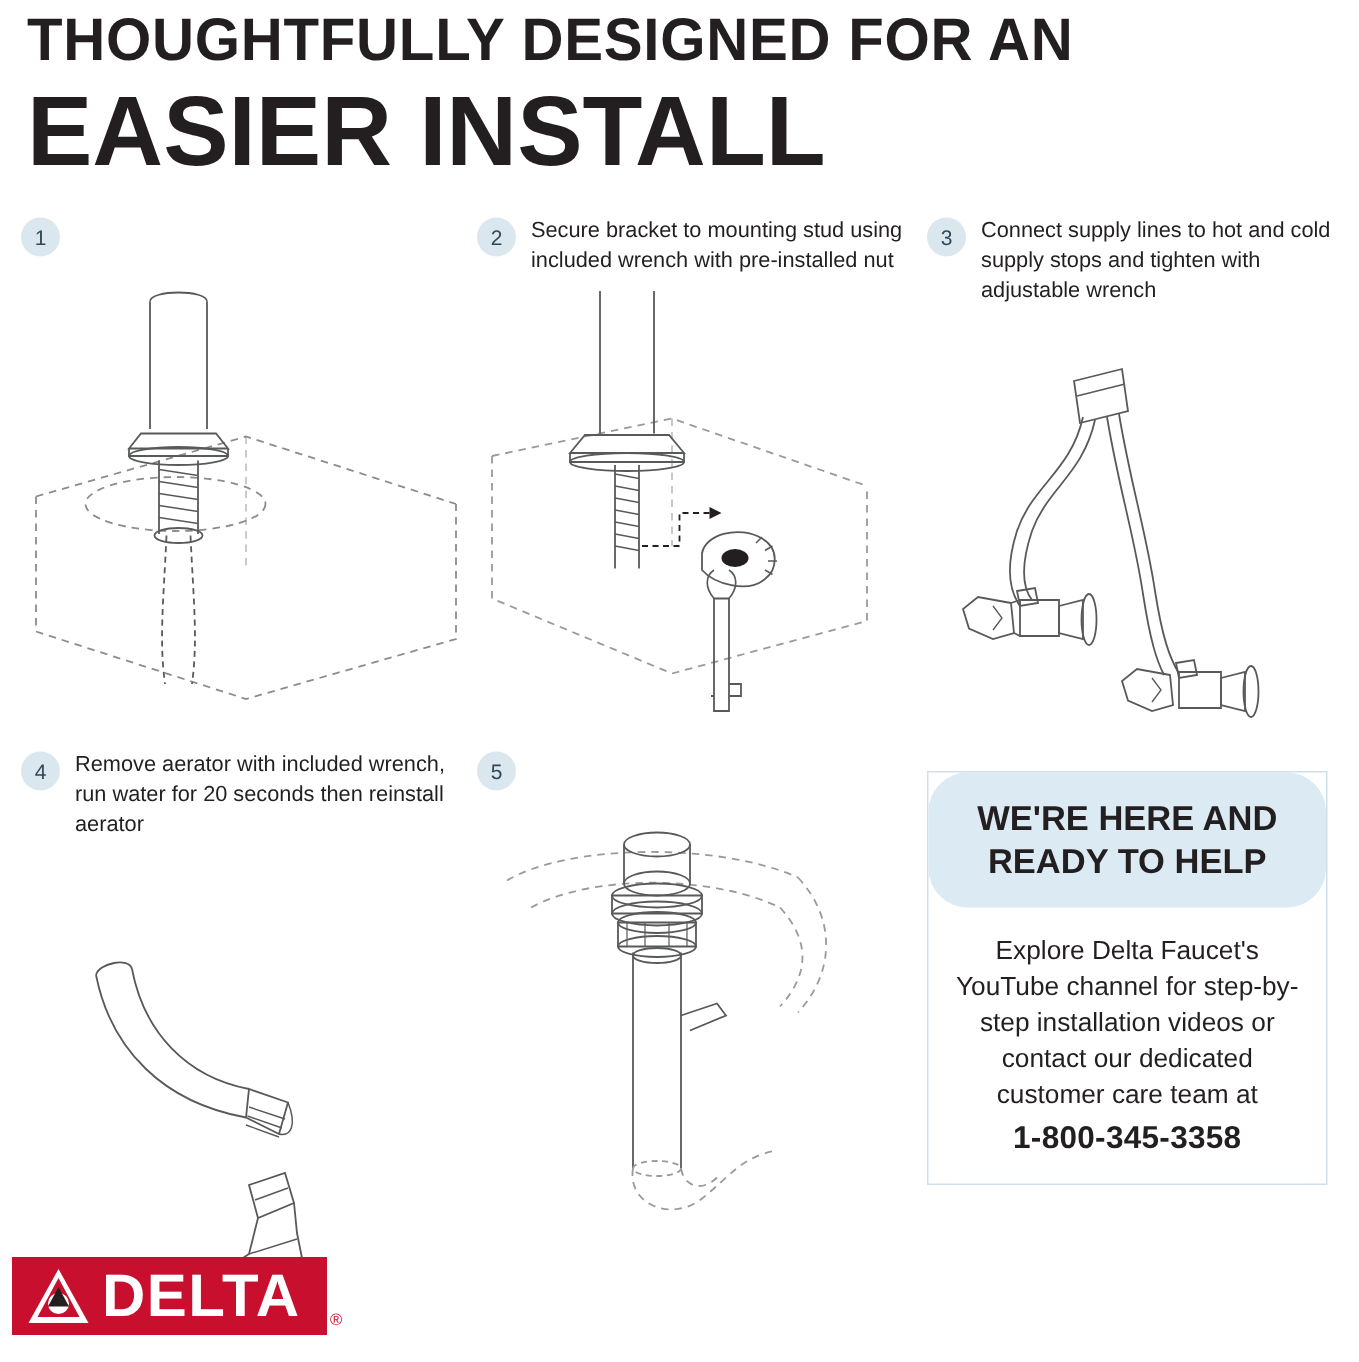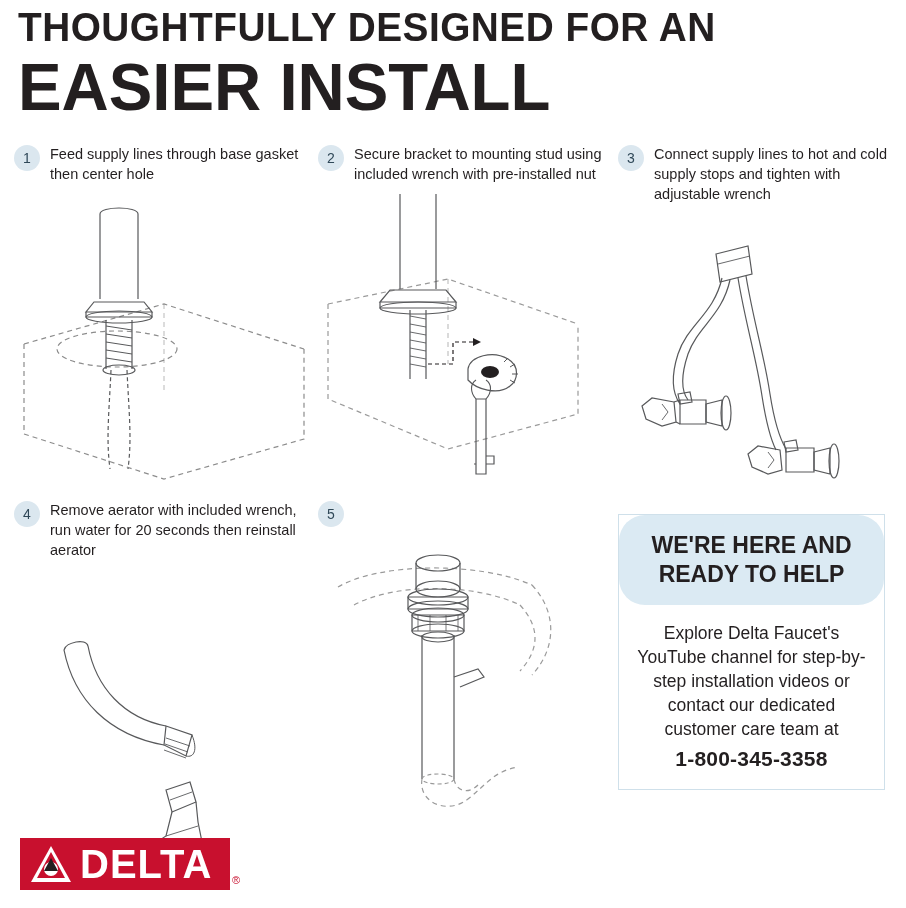--- a/index.html
+++ b/index.html
@@ -121,21 +121,21 @@
   .help-phone {
     font-weight: bold;
     font-size: 21px;
     margin-top: 6px;
     letter-spacing: 0.2px;
   }
 
   
   .logo {
     position: absolute;
-    left: 20px;
+    left: 8px;
     bottom: 18px;
     display: flex;
     align-items: center;
   }
   .logo-mark {
     width: 210px;
     height: 52px;
     background: #c8102e;
     display: flex;
     align-items: center;
@@ -167,21 +167,20 @@
   <div class="headline">
     <div class="headline-line1">THOUGHTFULLY DESIGNED FOR AN</div>
     <div class="headline-line2">EASIER INSTALL</div>
   </div>
 
   <div class="steps-row row1">
 
     <div class="step" style="width:318px; padding-left:14px;">
       <div class="step-head">
         <div class="badge">1</div>
-        <div class="step-text">Feed supply lines through base gasket then center hole</div>
       </div>
       <div class="art">
         <svg width="300" height="300" viewBox="0 0 300 300" fill="none" stroke="#58595b" stroke-width="1.2">
 
           <path d="M10 160 L150 120 L290 165" stroke-dasharray="5 4" stroke="#8c8c8c"></path>
           <path d="M10 160 L10 250 L150 295 L290 255 L290 165" stroke-dasharray="5 4" stroke="#8c8c8c"></path>
           <path d="M150 120 L150 210" stroke-dasharray="5 4" stroke="#8c8c8c" opacity="0.5"></path>
           <ellipse cx="103" cy="165" rx="60" ry="18" stroke-dasharray="5 4" stroke="#8c8c8c"></ellipse>
 
           <path d="M86 30 L86 115 M124 30 L124 115"></path>

